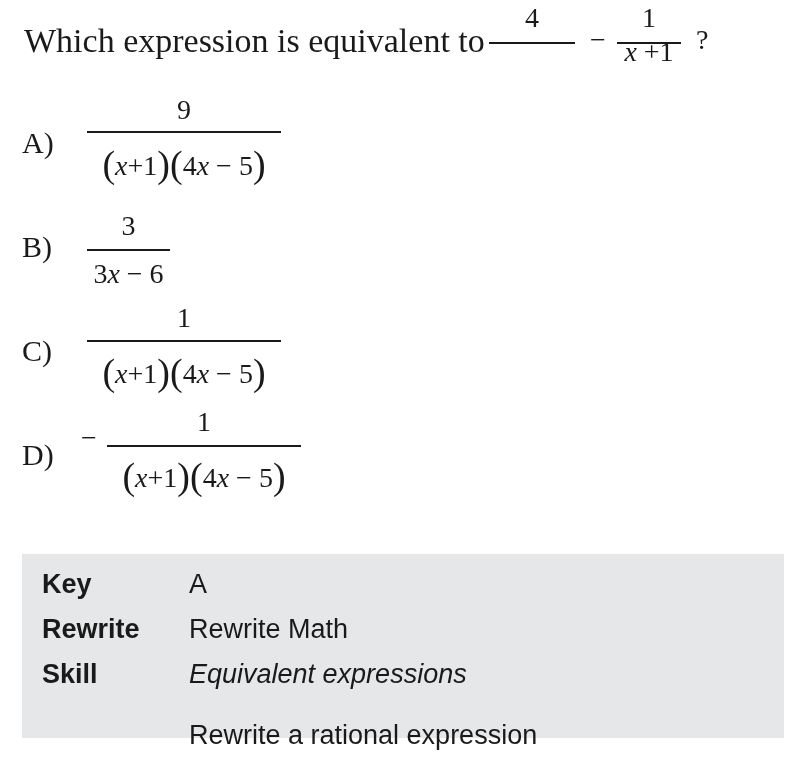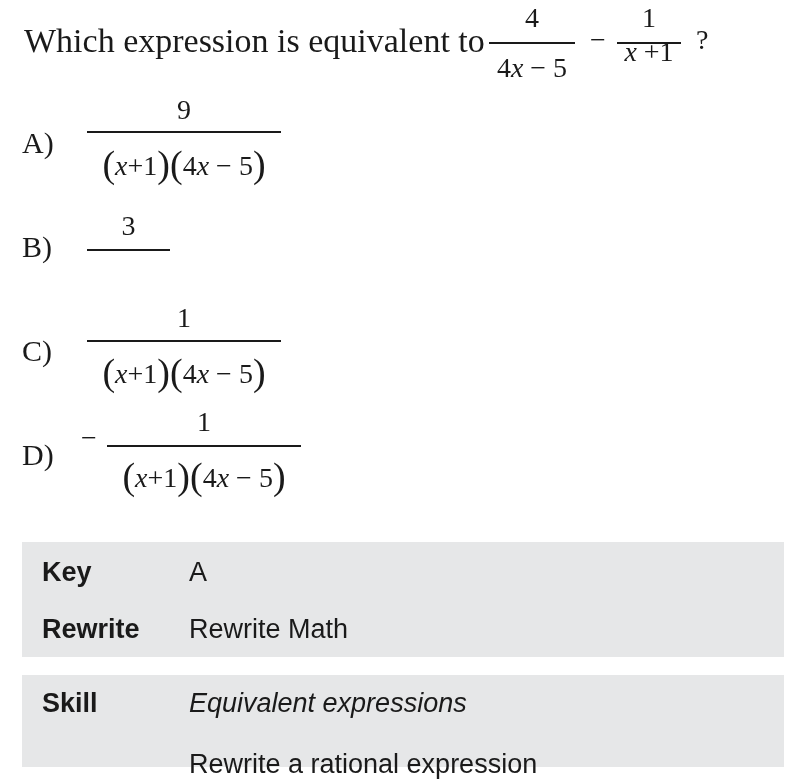--- a/index.html
+++ b/index.html
@@ -21,65 +21,65 @@
   .meta-val { position:absolute; left:167px; font-size:27px; }
 </style>
 </head>
 <body>
 
 <div class="abs serif q-text">Which expression is equivalent to</div>
 
 <div class="frac serif" style="left:489px; top:0px; width:86px; height:90px;">
   <div class="num" style="top:2px;">4</div>
   <div class="bar" style="top:42px;"></div>
-  <div class="den" style="top:52px;"><span>4</span><span class="it">x</span><span> − 5</span></div>
 </div>
 <div class="op serif" style="left:590px; top:24px;">−</div>
 <div class="frac serif" style="left:617px; top:0px; width:64px; height:90px;">
   <div class="num" style="top:2px;">1</div>
   <div class="bar" style="top:42px;"></div>
   <div class="den" style="top:36px;"><span class="it">x</span><span> +1</span></div>
 </div>
 <div class="op serif" style="left:696px; top:24px;">?</div>
 
 <div class="opt-label serif" style="top:126px;">A)</div>
 <div class="frac serif" style="left:87px; top:90px; width:194px; height:100px;">
   <div class="num" style="top:4px;">9</div>
   <div class="bar" style="top:41px;"></div>
   <div class="den" style="top:56px;"><span class="big-paren">(</span><span class="it">x</span>+1<span class="big-paren">)</span><span class="big-paren">(</span>4<span class="it">x</span> − 5<span class="big-paren">)</span></div>
 </div>
 
 <div class="opt-label serif" style="top:230px;">B)</div>
 <div class="frac serif" style="left:87px; top:206px; width:83px; height:90px;">
   <div class="num" style="top:4px;">3</div>
   <div class="bar" style="top:43px;"></div>
+  <div class="den" style="top:52px;"><span>3</span><span class="it">x</span><span> − 6</span></div>
 </div>
 
 <div class="opt-label serif" style="top:334px;">C)</div>
 <div class="frac serif" style="left:87px; top:298px; width:194px; height:100px;">
   <div class="num" style="top:4px;">1</div>
   <div class="bar" style="top:42px;"></div>
   <div class="den" style="top:56px;"><span class="big-paren">(</span><span class="it">x</span>+1<span class="big-paren">)</span><span class="big-paren">(</span>4<span class="it">x</span> − 5<span class="big-paren">)</span></div>
 </div>
 
 <div class="opt-label serif" style="top:438px;">D)</div>
 <div class="op serif" style="left:81px; top:422px;">−</div>
 <div class="frac serif" style="left:107px; top:402px; width:194px; height:100px;">
   <div class="num" style="top:4px;">1</div>
   <div class="bar" style="top:43px;"></div>
   <div class="den" style="top:56px;"><span class="big-paren">(</span><span class="it">x</span>+1<span class="big-paren">)</span><span class="big-paren">(</span>4<span class="it">x</span> − 5<span class="big-paren">)</span></div>
 </div>
 
 <div class="meta sans">
-  <div class="meta-row" style="top:3px; height:60px;">
+  <div class="meta-row" style="top:15px; height:60px;">
     <span class="meta-key" style="top:15px;">Key</span>
     <span class="meta-val" style="top:15px;">A</span>
   </div>
   <div class="meta-row" style="top:61px; height:57px;">
     <span class="meta-key" style="top:14px;">Rewrite</span>
     <span class="meta-val" style="top:14px;">Rewrite Math</span>
   </div>
-  <div class="meta-row" style="top:136px; height:92px;">
+  <div class="meta-row" style="top:107px; height:92px;">
     <span class="meta-key" style="top:13px;">Skill</span>
     <span class="meta-val" style="top:13px; font-style:italic;">Equivalent expressions</span>
     <span class="meta-val" style="top:74px;">Rewrite a rational expression</span>
   </div>
 </div>
 
 </body></html>

